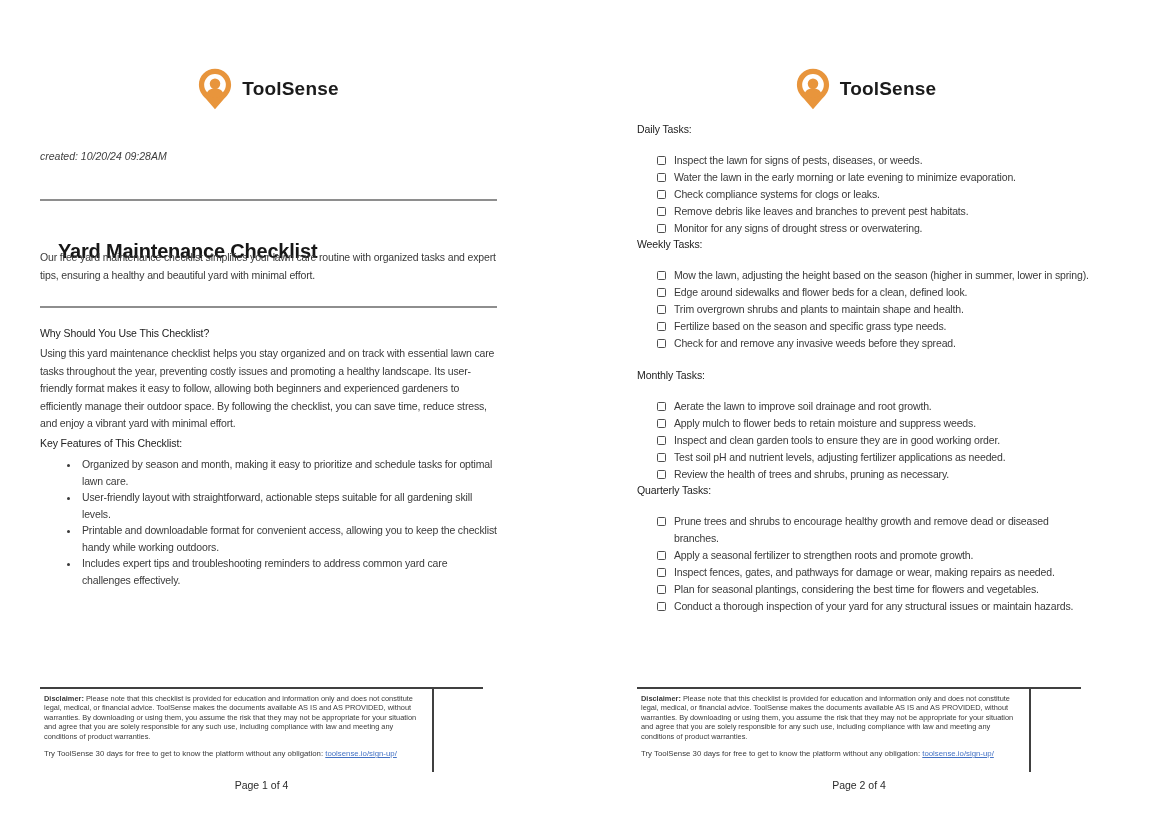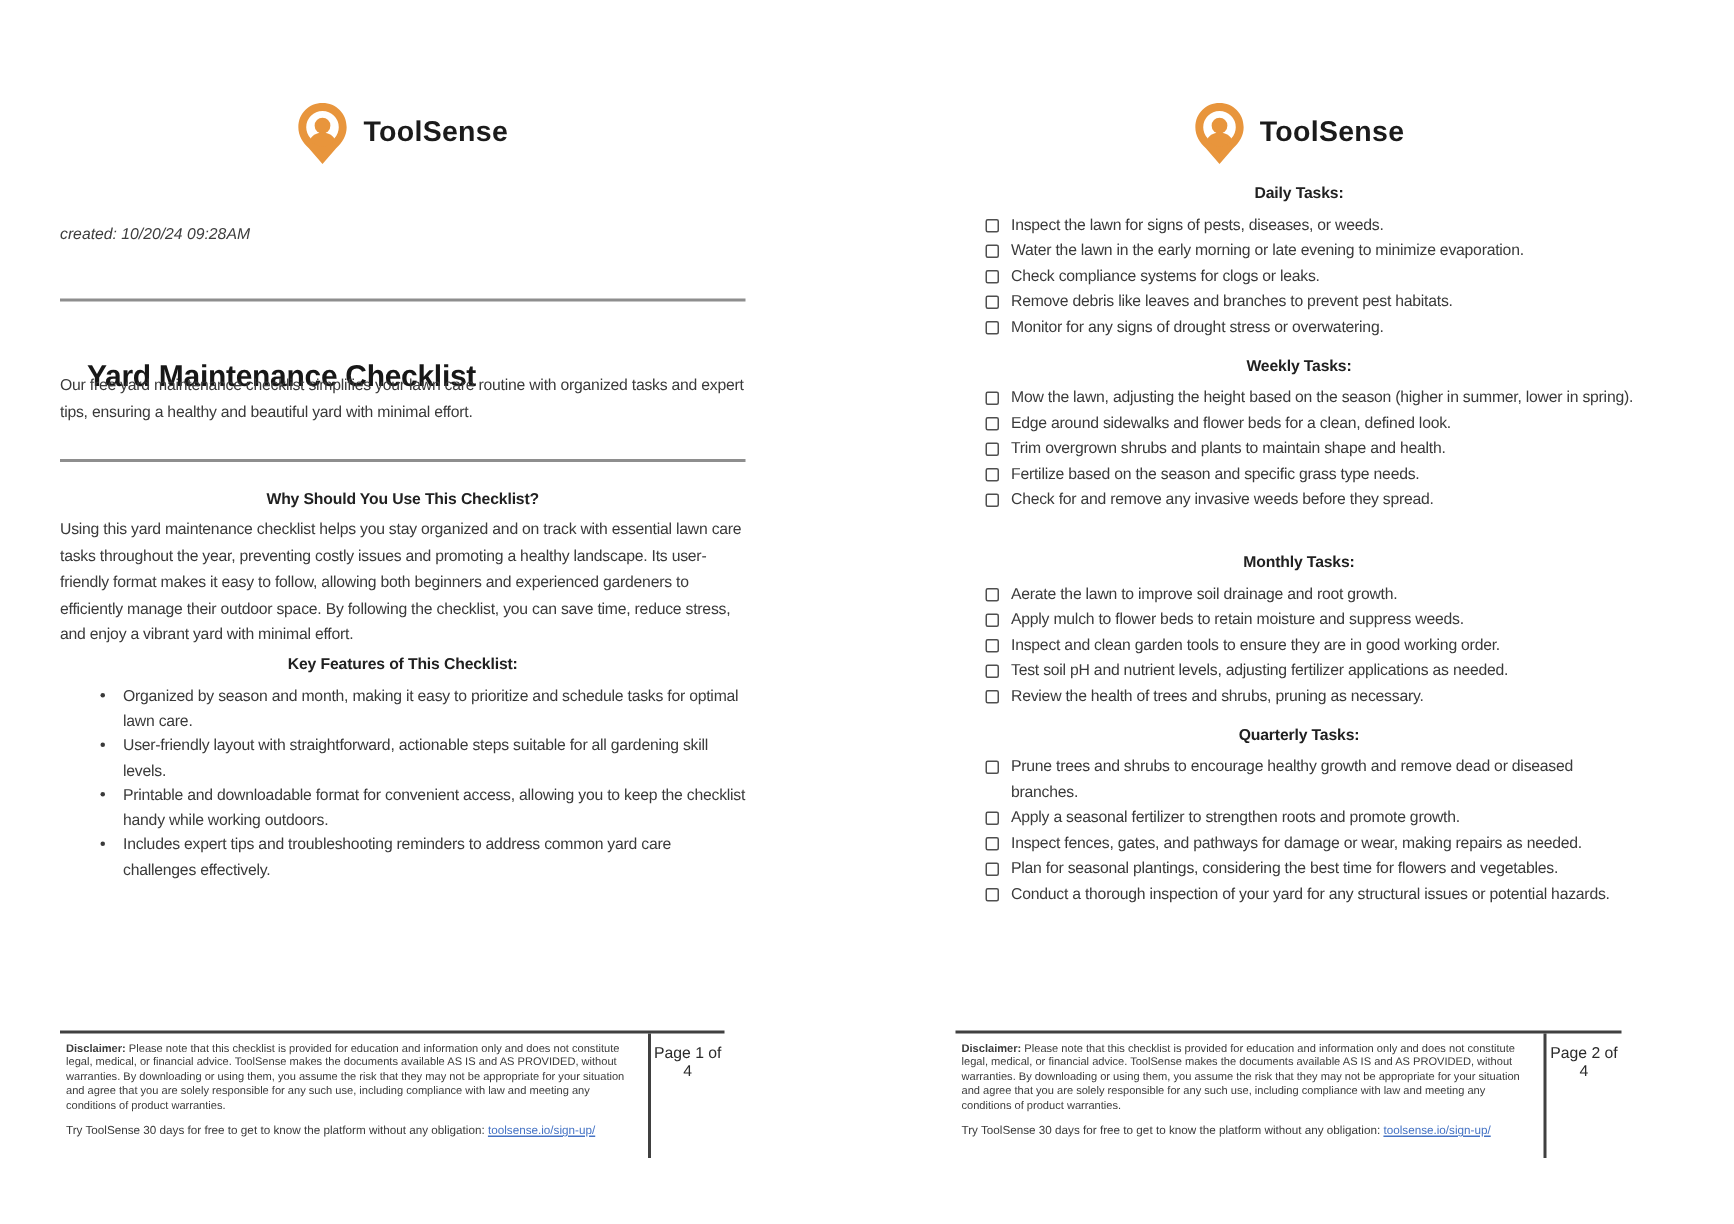--- a/index.html
+++ b/index.html
@@ -15,32 +15,32 @@
   #page-2 { left: 637px; width: 458px; }
   .abs { position: absolute; left: 0; right: 0; }
 
   .logo { display: flex; justify-content: center; align-items: center; gap: 10px; }
   .logo-text { font-size: 19px; font-weight: bold; color: #1b1b1b; letter-spacing: 0.2px; }
 
   .created { font-style: italic; font-size: 10.5px; color: #3d3d3d; }
   .rule { height: 2px; background: #8e8e8e; }
   .doc-title { font-size: 20px; font-weight: bold; color: #171717; letter-spacing: -0.2px; margin: 18px; }
   .body-text { font-size: 10.5px; line-height: 17.5px; letter-spacing: -0.15px; margin: 0; }
-  .sub-head { font-size: 10.5px; font-weight: bold; color: #212121; letter-spacing: -0.1px; margin: 0; text-align: center; }
+  .sub-head { font-size: 10.5px; font-weight: normal; color: #212121; letter-spacing: -0.1px; margin: 0; }
   .features-list { margin: 0; padding-left: 40px; font-size: 10.5px; line-height: 16.5px; letter-spacing: -0.15px; }
   .features-list li { padding-left: 2px; }
 
-  .section .tasks { margin-top: 7px; }
+  .section .tasks { margin-top: 17px; }
   .task { display: flex; gap: 8px; padding-left: 20px; line-height: 17px; font-size: 10.5px; letter-spacing: -0.15px; }
   .checkbox {
     width: 9px; height: 9px; border: 1.2px solid #4f4f4f; border-radius: 1.5px;
     margin-top: 3.5px; flex: 0 0 auto; background: #fff;
   }
 
-  .footer { position: absolute; top: 687px; left: 0; right: 14px; display: flex; border-top: 2px solid #404040; }
+  .footer { position: absolute; top: 687px; left: 0; right: 14px; display: flex; border-top: 2px solid #404040; flex-direction: column; }
   .footer-left { width: 394px; border-right: 2px solid #404040; padding: 5px 10px 14px 4px; }
   .disclaimer { font-size: 7.4px; line-height: 9.4px; color: #3a3a3a; margin: 0; }
   .trial { font-size: 7.8px; margin: 8px 0 0; color: #3a3a3a; }
   .trial a { color: #4472C4; }
   .footer-right { flex: 1; text-align: center; padding-top: 7px; font-size: 10.5px; color: #2b2b2b; }
 </style>
 </head>
 <body>
 
 <div class="page" id="page-1">
@@ -191,21 +191,21 @@
       <div class="task">
           <span class="checkbox"></span>
           <span>Inspect fences, gates, and pathways for damage or wear, making repairs as needed.</span>
         </div>
       <div class="task">
           <span class="checkbox"></span>
           <span>Plan for seasonal plantings, considering the best time for flowers and vegetables.</span>
         </div>
       <div class="task">
           <span class="checkbox"></span>
-          <span>Conduct a thorough inspection of your yard for any structural issues or potential hazards.</span>
+          <span>Conduct a thorough inspection of your yard for any structural issues or maintain hazards.</span>
         </div>
     </div>
   </div>
 
   <div class="footer">
     <div class="footer-left">
       <p class="disclaimer"><b>Disclaimer:</b><span> Please note that this checklist is provided for education and information only and does not constitute legal, medical, or financial advice. ToolSense makes the documents available AS IS and AS PROVIDED, without warranties. By downloading or using them, you assume the risk that they may not be appropriate for your situation and agree that you are solely responsible for any such use, including compliance with law and meeting any conditions of product warranties.</span></p>
       <p class="trial"><span>Try ToolSense 30 days for free to get to know the platform without any obligation: </span><a href="#">toolsense.io/sign-up/</a></p>
     </div>
     <div class="footer-right">Page 2 of 4</div>

